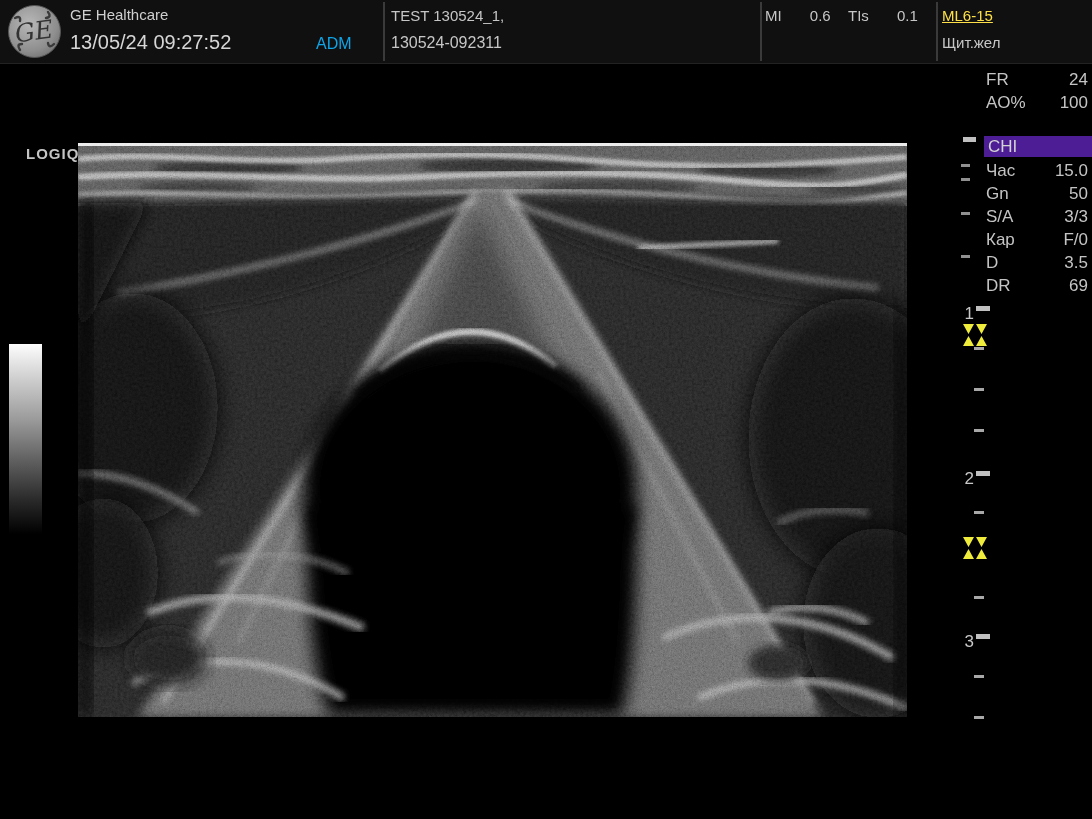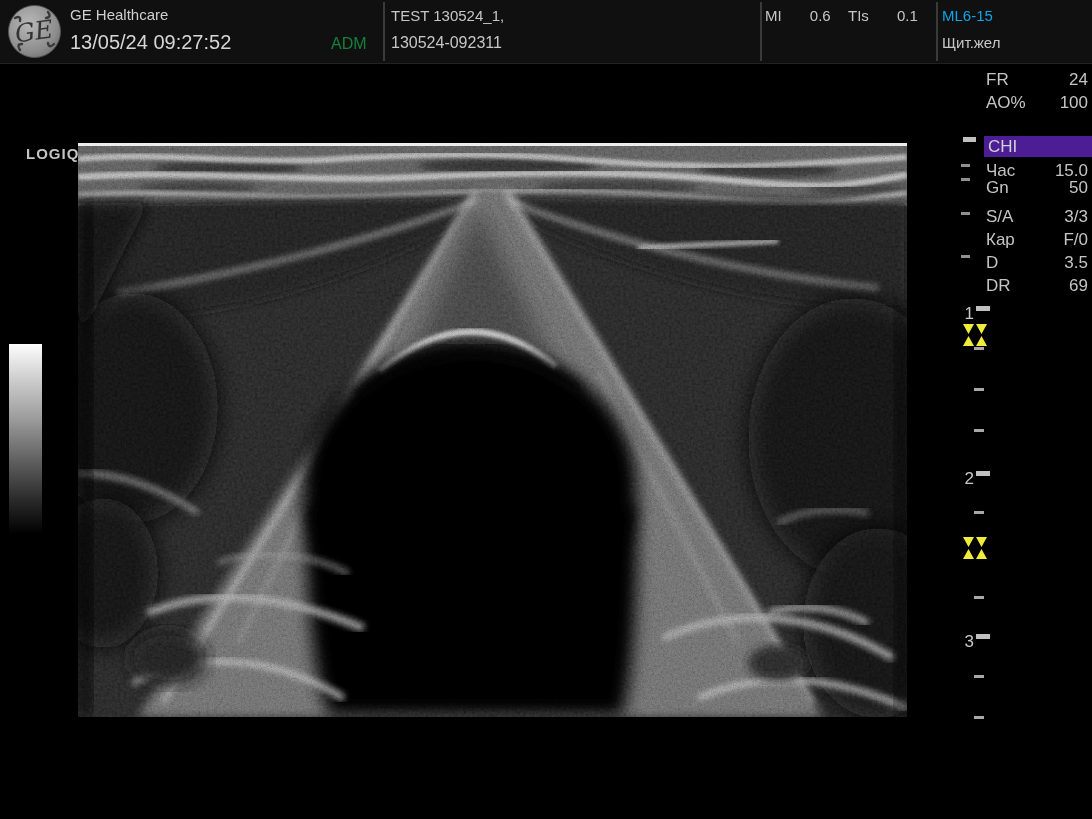--- a/index.html
+++ b/index.html
@@ -4,26 +4,26 @@
 <style>
   html,body{margin:0;padding:0;background:#000;}
   .screen{position:relative;width:1092px;height:819px;background:#000;overflow:hidden;
           font-family:"Liberation Sans",sans-serif;color:#c9c9c9;}
   
   .topbar{position:absolute;left:0;top:0;width:1092px;height:63px;background:#101010;
           border-bottom:1px solid #222;}
   .vdiv{position:absolute;top:2px;height:59px;width:2px;background:#3a3a3a;}
   .brand{position:absolute;left:70px;top:6px;font-size:15px;color:#cfcfcf;}
   .datetime{position:absolute;left:70px;top:31px;font-size:20px;color:#d6d6d6;}
-  .operator{position:absolute;left:331px;top:35px;font-size:16px;color:#15803d;}
+  .operator{position:absolute;left:316px;top:35px;font-size:16px;color:#0ea5e9;}
   .exam1{position:absolute;left:391px;top:7px;font-size:15px;color:#c6c6c6;}
   .exam2{position:absolute;left:391px;top:34px;font-size:16px;color:#c6c6c6;}
   .mi{position:absolute;left:765px;top:7px;font-size:15px;color:#c6c6c6;}
   .tis{position:absolute;left:848px;top:7px;font-size:15px;color:#c6c6c6;}
-  .probe{position:absolute;left:942px;top:7px;font-size:15px;color:#0ea5e9;}
+  .probe{position:absolute;left:942px;top:7px;font-size:15px;color:#fde047;text-decoration:underline;}
   .preset{position:absolute;left:942px;top:34px;font-size:15px;color:#c6c6c6;}
   .pair span{display:inline-block;}
   .pair .v{margin-left:24px;}
   .gelogo{position:absolute;left:7px;top:4px;width:55px;height:55px;}
   
   .prow{position:absolute;left:986px;width:102px;height:21px;font-size:17px;color:#c4c4c4;
         display:flex;justify-content:space-between;align-items:center;line-height:21px;}
   .prow.hl{left:984px;width:108px;padding-left:4px;box-sizing:border-box;
            background:#4c1d95;color:#d2d2d2;justify-content:flex-start;}
   
@@ -84,21 +84,21 @@
     <span>AO%</span>
     <span>100</span>
   </div>
   <div class="prow hl" style="top:136px">
     <span>CHI</span>
   </div>
   <div class="prow" style="top:160px">
     <span>Час</span>
     <span>15.0</span>
   </div>
-  <div class="prow" style="top:177px">
+  <div class="prow" style="top:183px">
     <span>Gn</span>
     <span>50</span>
   </div>
   <div class="prow" style="top:206px">
     <span>S/A</span>
     <span>3/3</span>
   </div>
   <div class="prow" style="top:229px">
     <span>Кар</span>
     <span>F/0</span>

